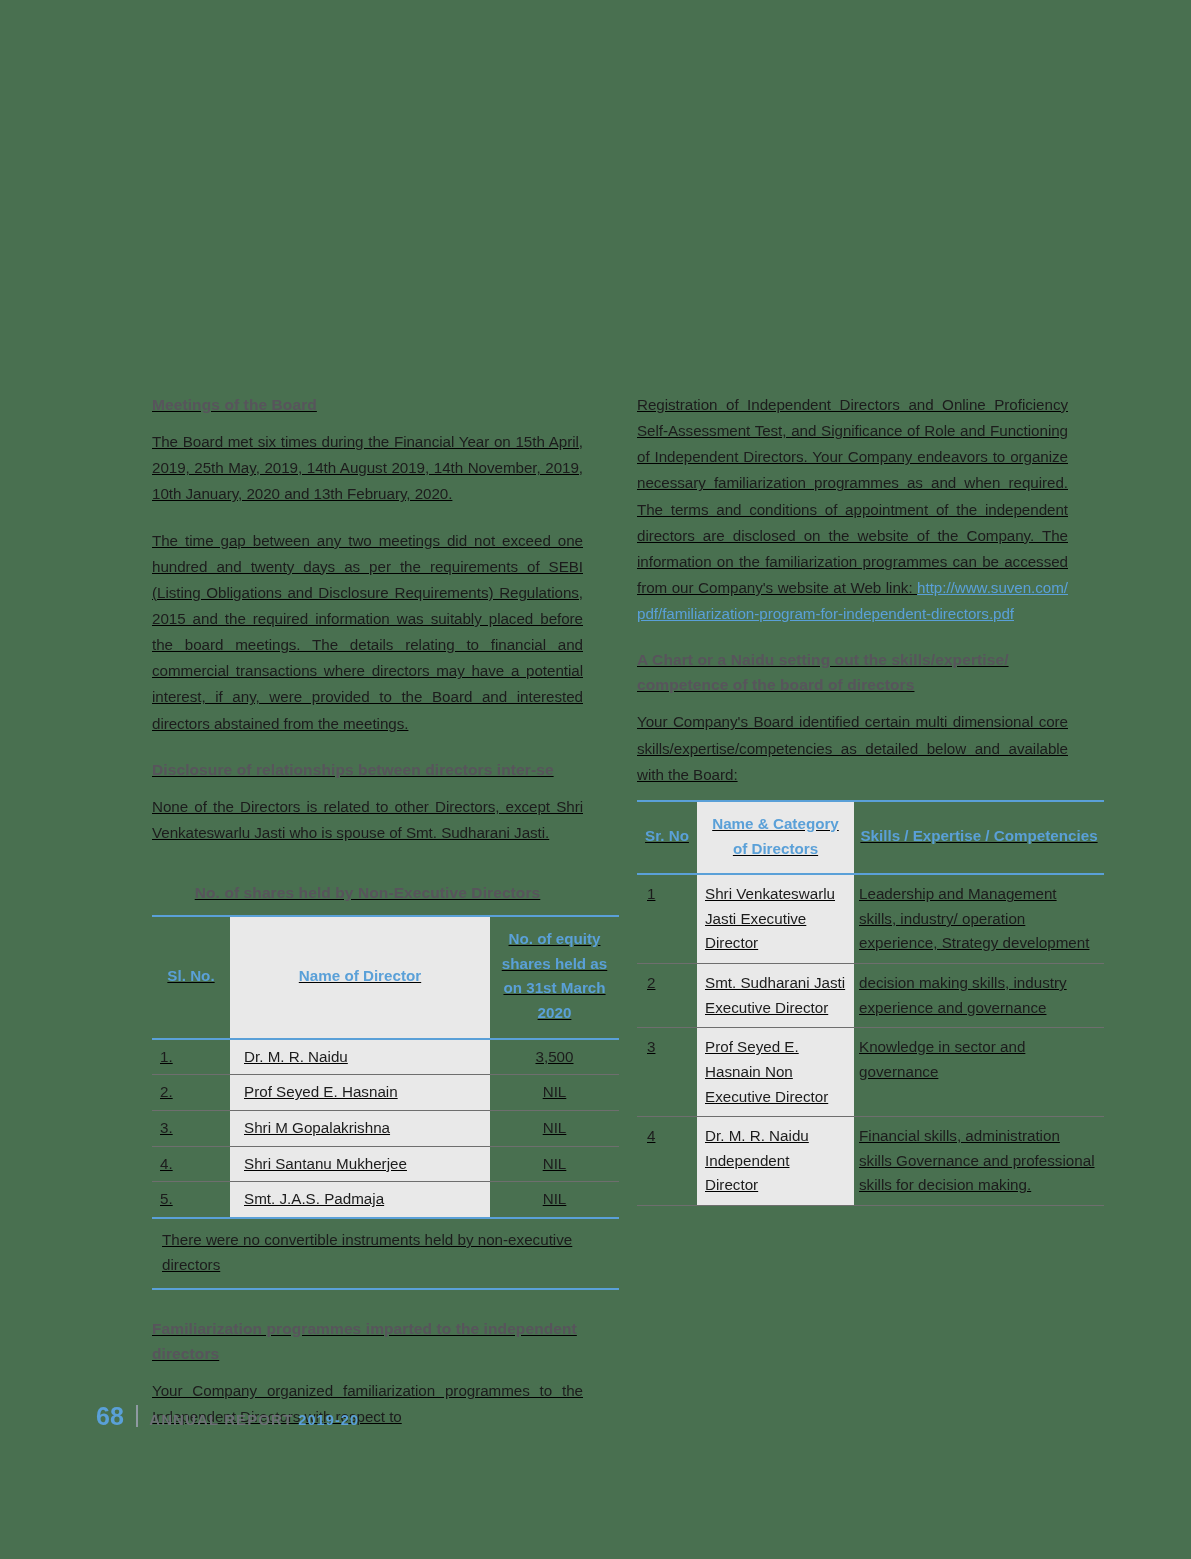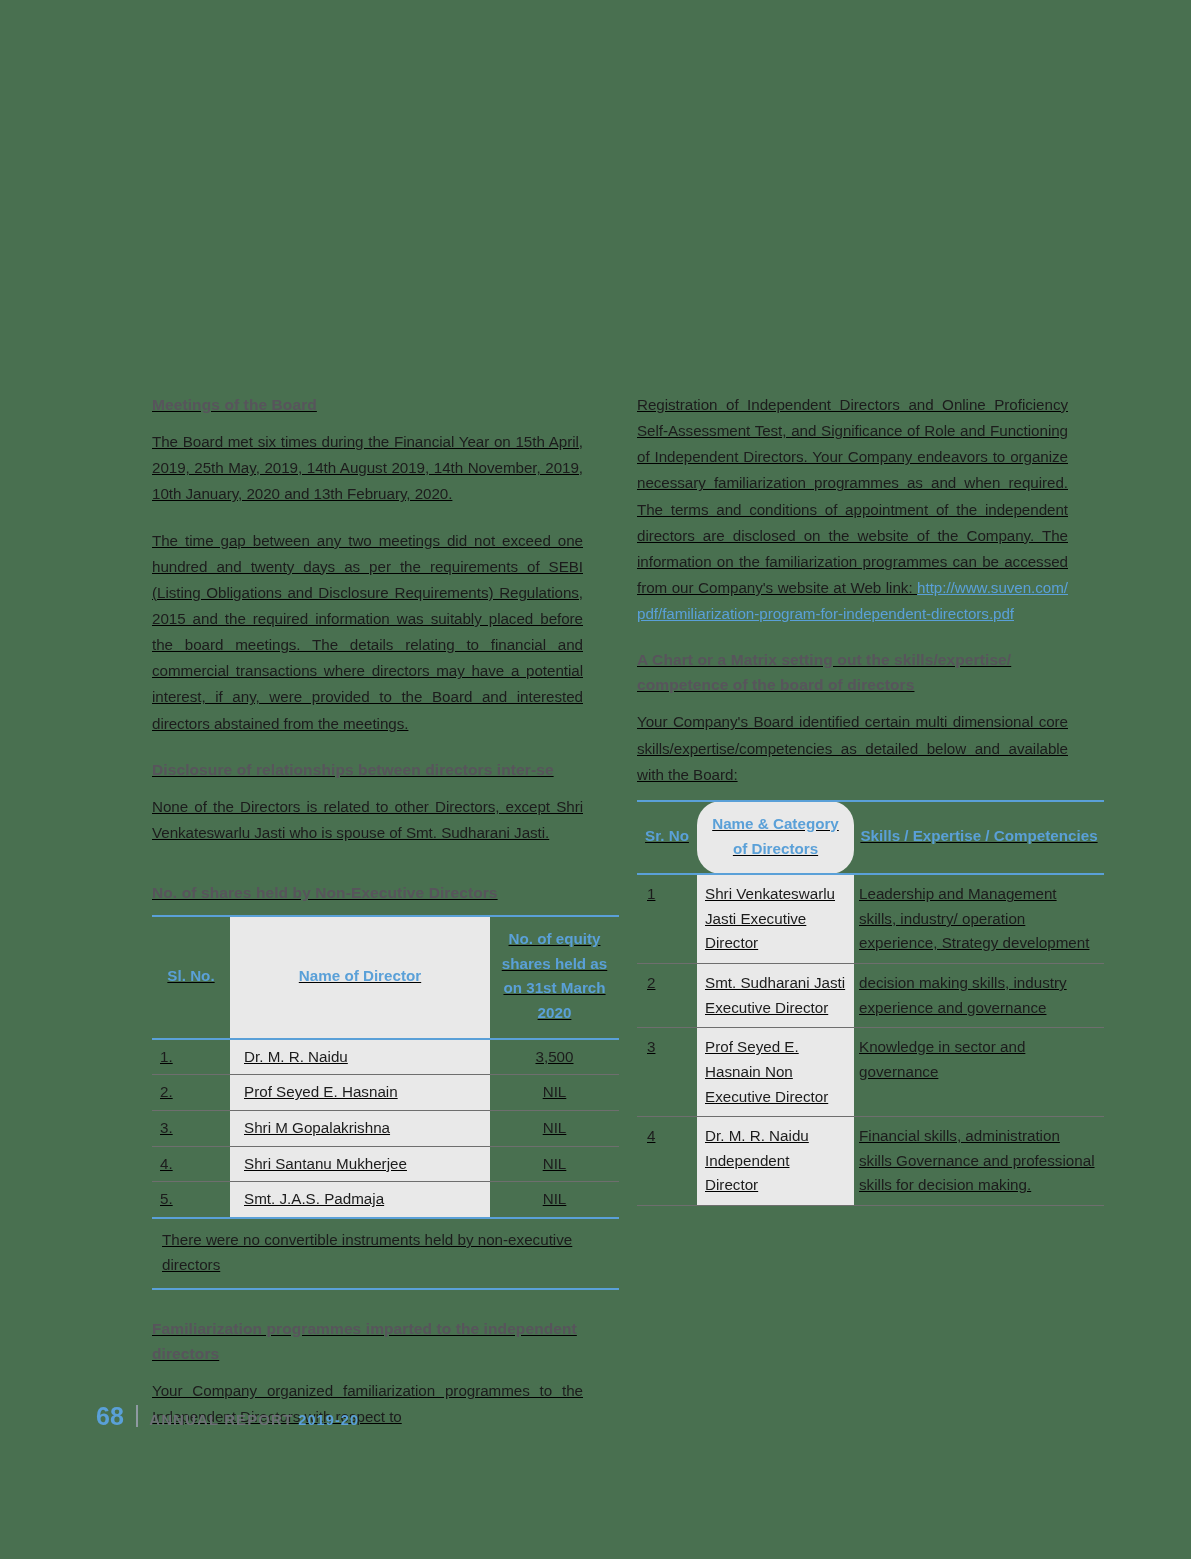--- a/index.html
+++ b/index.html
@@ -38,21 +38,21 @@
   .col-right { width: 431px; }
 
   h3.sec {
     margin: 0 0 12px 0;
     font-size: 15.5px;
     font-weight: bold;
     line-height: 1.62;
     color: #58545C;
     letter-spacing: 0.1px;
   }
-  h3.sec.tight { margin-bottom: 10px; }
+  h3.sec.tight { margin-bottom: 10px; text-align: center; }
 
   p.body {
     margin: 0 0 20px 0;
     font-size: 15.2px;
     line-height: 1.72;
     color: #1c1c1c;
     text-align: justify;
     letter-spacing: -0.05px;
   }
   p.body.last { margin-bottom: 0; }
@@ -240,29 +240,29 @@
       <h3 class="sec">Familiarization programmes imparted to the independent directors</h3>
 
       <p class="body last">Your Company organized familiarization programmes to the Independent Directors with respect to</p>
 
     </div>
 
     <div class="col col-right">
 
       <p class="body"><span>Registration of Independent Directors and Online Proficiency Self-Assessment Test, and Significance of Role and Functioning of Independent Directors. Your Company endeavors to organize necessary familiarization programmes as and when required. The terms and conditions of appointment of the independent directors are disclosed on the website of the Company. The information on the familiarization programmes can be accessed from our Company's website at Web link: </span><a class="weblink" href="#">http://www.suven.com/pdf/familiarization-program-for-independent-directors.pdf</a></p>
 
-      <h3 class="sec">A Chart or a Matrix setting out the skills/expertise/ competence of the board of directors</h3>
+      <h3 class="sec">A Chart or a Naidu setting out the skills/expertise/ competence of the board of directors</h3>
 
       <p class="body" style="margin-bottom:12px;">Your Company's Board identified certain multi dimensional core skills/expertise/competencies as detailed below and available with the Board:</p>
 
       <table class="doc-table" id="skills-table">
         <thead>
           <tr>
             <th style="width:48px;">Sr. No</th>
-            <th class="th-shade" style="width:145px;border-radius:24px;">Name &amp; Category of Directors</th>
+            <th class="th-shade" style="width:145px;">Name &amp; Category of Directors</th>
             <th style="width:238px;">Skills / Expertise / Competencies</th>
           </tr>
         </thead>
         <tbody>
           <tr>
             <td class="c-sr">1</td>
             <td class="c-nm td-shade">Shri Venkateswarlu Jasti Executive Director</td>
             <td class="c-sk">Leadership and Management skills, industry/ operation experience, Strategy development</td>
           </tr>
           <tr>

